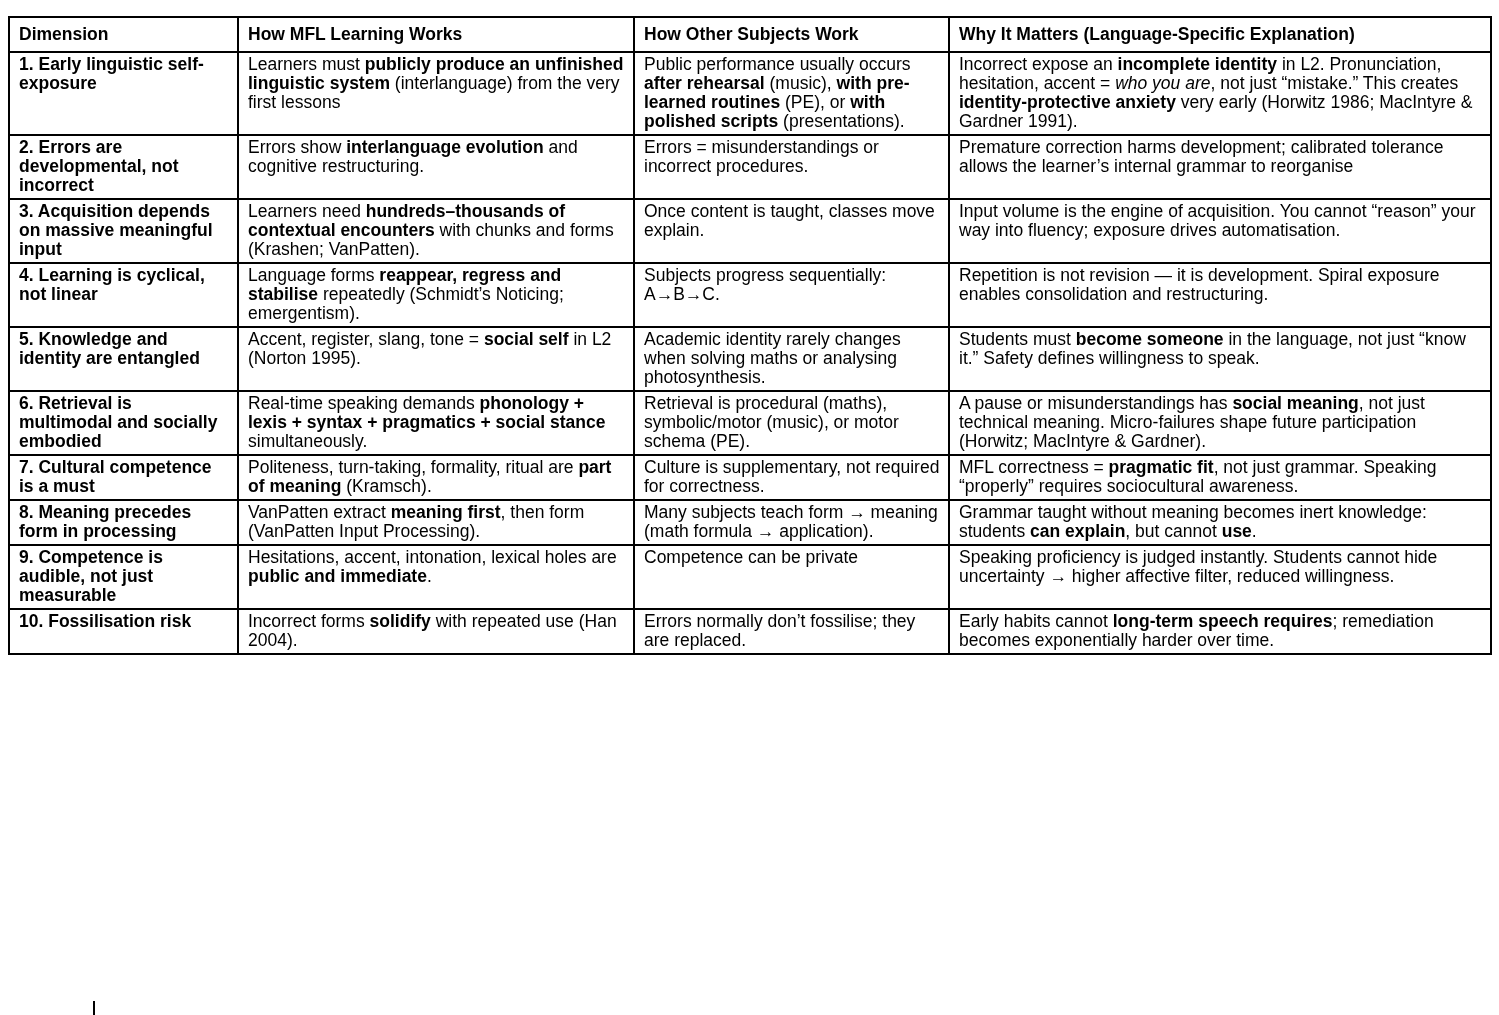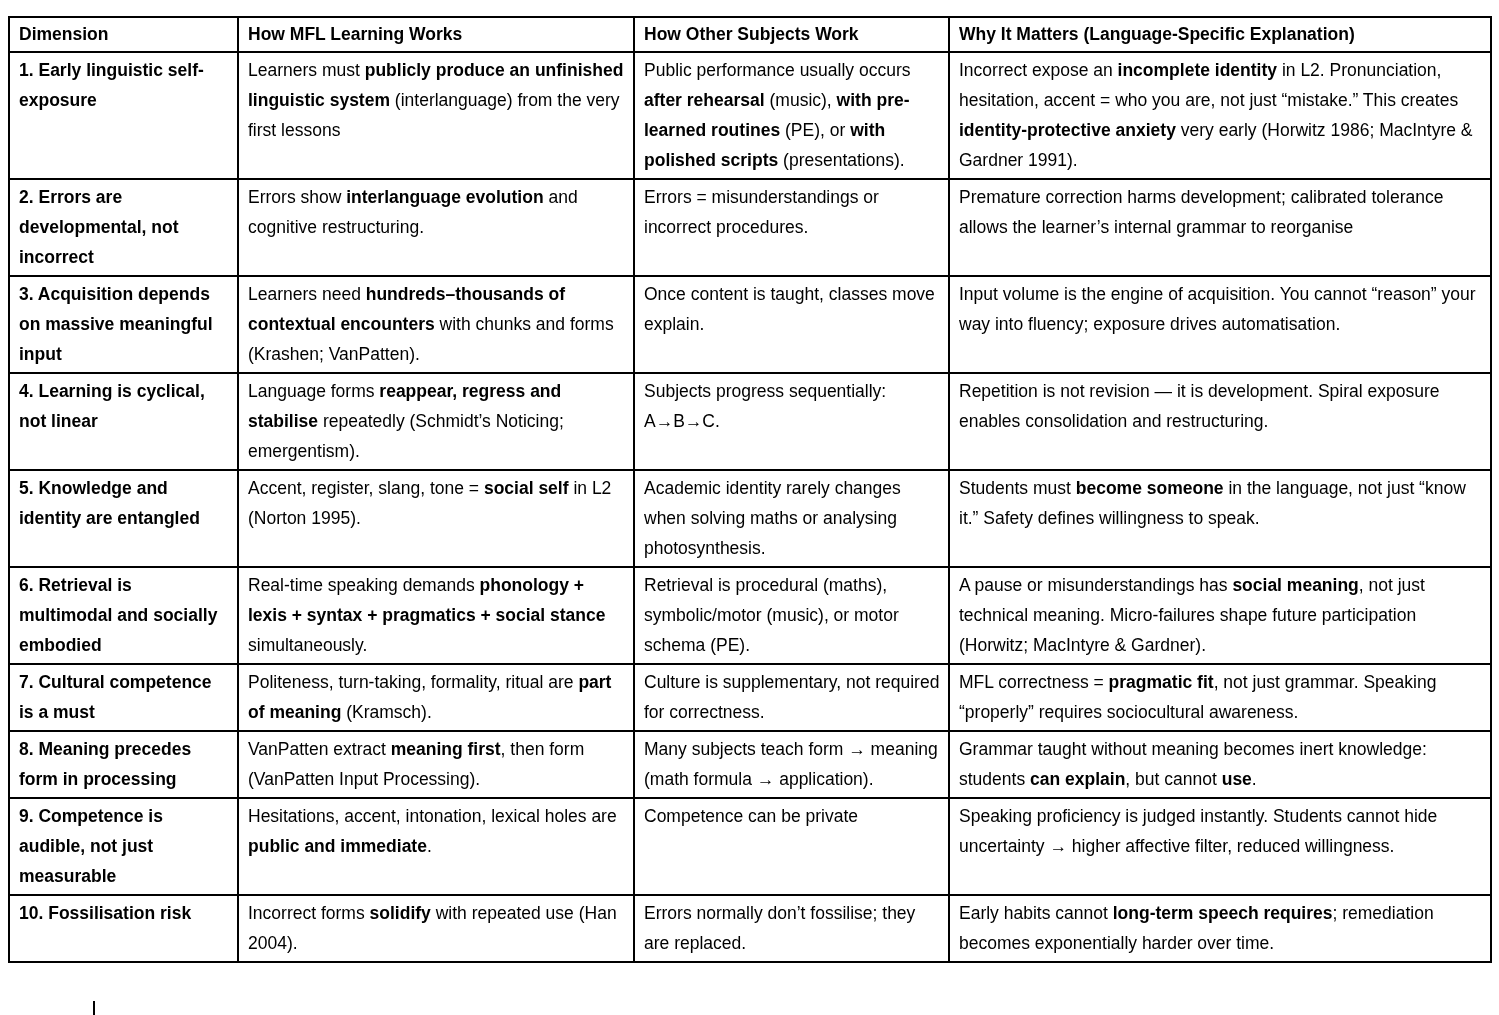--- a/index.html
+++ b/index.html
@@ -5,28 +5,28 @@
   html,body{margin:0;padding:0;background:#ffffff;}
   body{font-family:"Liberation Sans",sans-serif;color:#000;}
   .page{position:relative;width:1499px;height:1015px;background:#fff;overflow:hidden;}
   table.doc-table{border-collapse:collapse;table-layout:fixed;position:absolute;left:8px;top:16px;width:1482px;}
   .doc-table th,.doc-table td{
     border:2px solid #000;
     vertical-align:top;
     text-align:left;
     padding:2px 8px 3px 9px;
     font-size:17.5px;
-    line-height:30px;
+    line-height:19px;
     font-weight:400;
     overflow:hidden;
   }
   .doc-table th{font-weight:700;line-height:27px;padding-top:3px;padding-bottom:3px;}
   .doc-table td.dim{font-weight:700;}
   .doc-table span.b{font-weight:700;}
-  .doc-table span.i{}
+  .doc-table span.i{font-style:italic;}
   .caret{position:absolute;left:93px;top:1001px;width:2px;height:14px;background:#000;}
 </style>
 </head>
 <body>
 
 <div class="page">
   <table class="doc-table">
     <colgroup>
       <col style="width:229px">
       <col style="width:396px">

